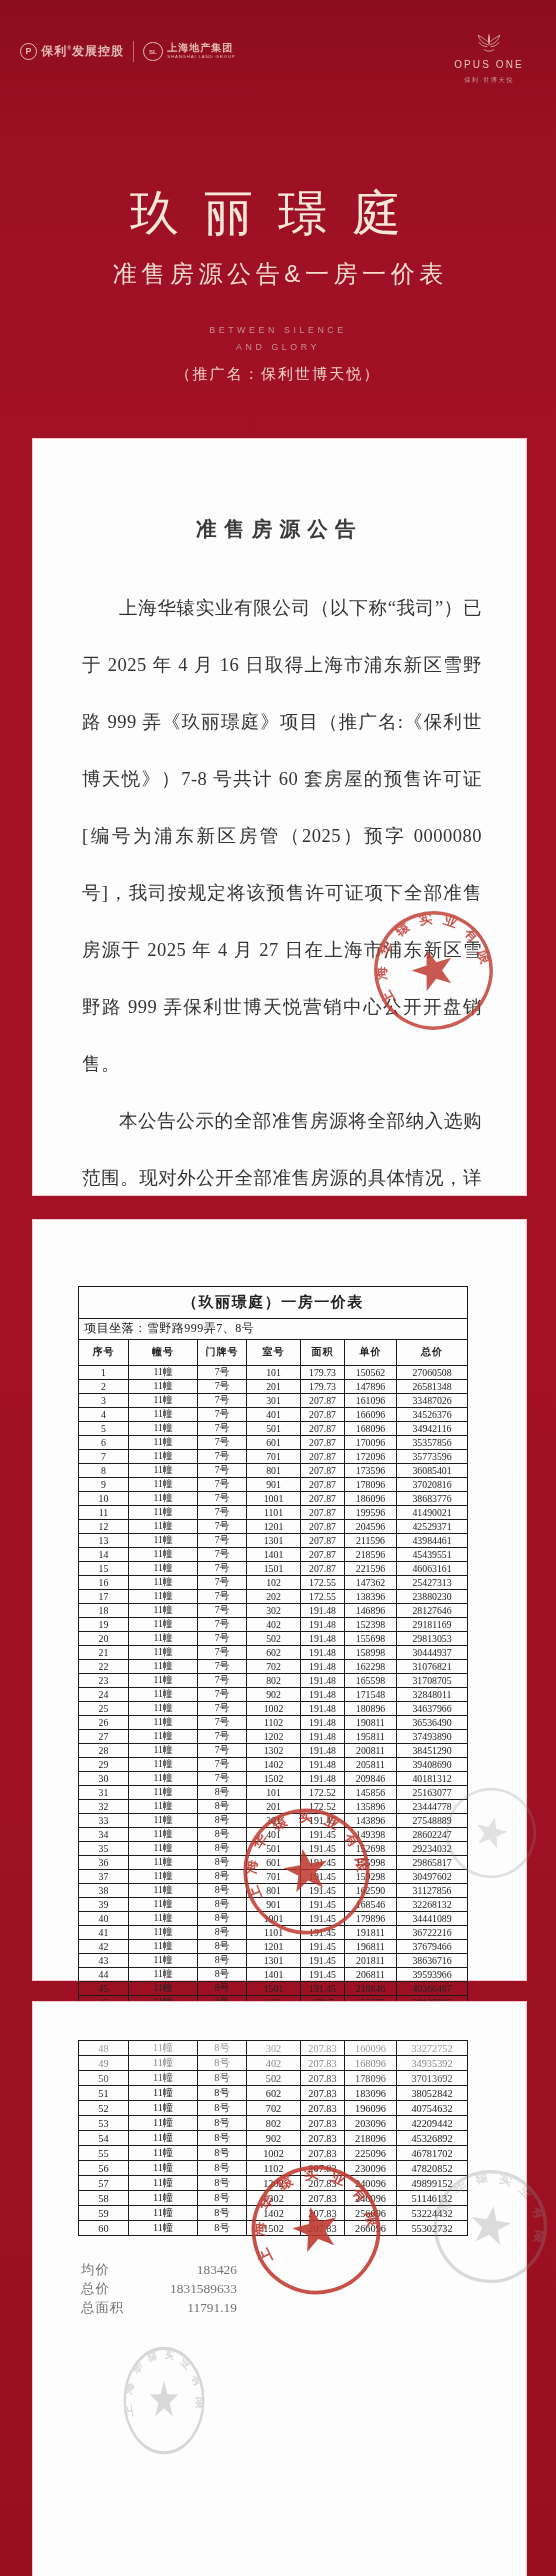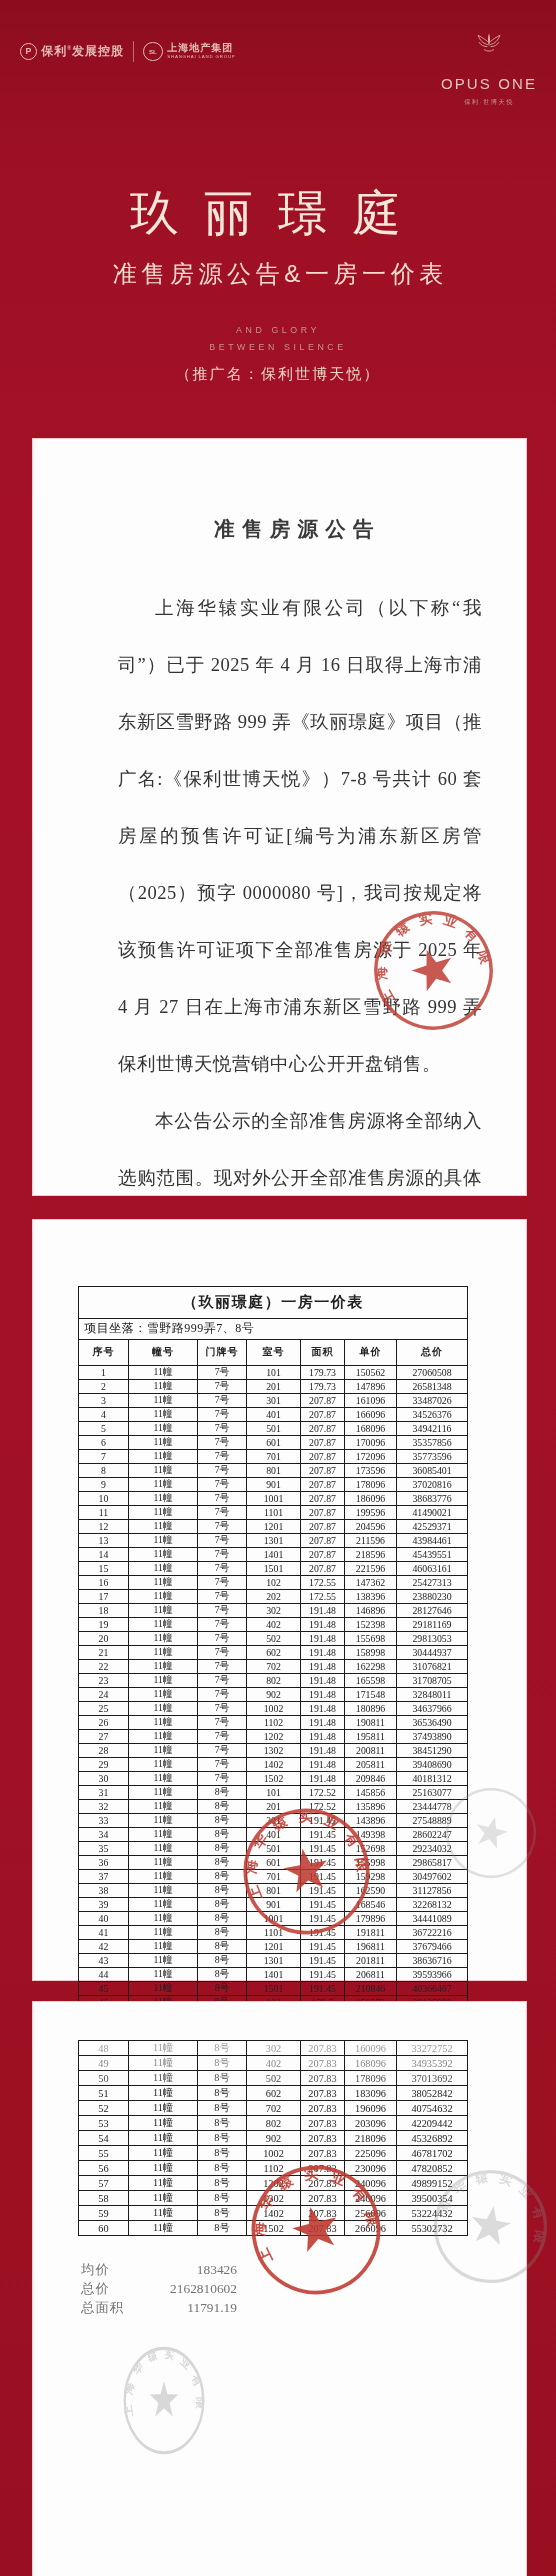--- a/index.html
+++ b/index.html
@@ -15,31 +15,31 @@
   .poly-icon{width:15.5px;height:15.5px;border:1px solid #e2bcb5;border-radius:50%;display:flex;align-items:center;justify-content:center;font-weight:bold;font-size:8.8px;color:#e2bcb5;}
   .poly-text{font-size:12px;font-weight:bold;letter-spacing:1px;}
   .poly-reg{font-size:5.2px;vertical-align:super;}
   .brand-divider{width:0.5px;height:20.6px;background:rgba(230,190,185,.55);}
   .slg-logo{display:flex;align-items:center;gap:4.6px;}
   .slg-icon{width:17.5px;height:17.5px;border:1px solid #e2bcb5;border-radius:50%;display:flex;align-items:center;justify-content:center;font-size:6.2px;font-weight:bold;color:#e2bcb5;}
   .slg-cn{font-size:10px;font-weight:bold;letter-spacing:1px;line-height:12px;}
   .slg-en{font-size:4.4px;letter-spacing:0.8px;line-height:5.7px;}
   .brand-right{position:absolute;right:15.5px;top:31px;width:103px;text-align:center;color:#dcb6ae;}
   .opus-emblem{width:32px;height:23px;margin:0 auto;}
-  .opus-title{margin-top:21px;font-size:15px;letter-spacing:2.1px;color:#e8c6bd;}
+  .opus-title{margin-top:5px;font-size:10px;letter-spacing:2.1px;color:#e8c6bd;}
   .opus-sub{margin-top:6.2px;font-size:6.2px;letter-spacing:1.5px;color:#c9978f;}
   
   .hero{position:absolute;top:189px;left:0;right:0;text-align:center;color:#f6e3d6;}
   .hero-title{font-size:49px;line-height:1;letter-spacing:25px;font-weight:500;color:#f8e7d9;}
   .hero-subtitle{margin-top:19.6px;font-size:24px;letter-spacing:4.6px;padding-left:4.6px;color:#f4ddcf;font-weight:400;}
   .hero-tagline{margin-top:32px;font-size:8.8px;letter-spacing:3.6px;line-height:17px;color:#c4928f;}
   .hero-promo{margin-top:9.3px;font-size:15px;letter-spacing:2.1px;color:#eed3c5;}
   
   .doc{position:absolute;left:32px;width:495px;background:#fdfdfd;border:0.5px solid #f2c9cd;box-sizing:border-box;color:#2f2f2f;font-family:"Liberation Serif","DejaVu Serif",serif;}
-  .doc1{top:438px;height:758px;padding-left:36px;}
+  .doc1{top:438px;height:758px;}
   .doc2{top:1219px;height:762px;}
   .doc3{top:2001px;height:760px;}
   .doc1-title{margin-top:76px;text-align:center;font-size:20.6px;font-weight:bold;letter-spacing:7.2px;color:#3a3a3a;}
   .doc1-body{margin:37px 44px 0 49px;font-size:18.5px;line-height:57px;text-align:justify;letter-spacing:0.5px;color:#333;}
   .doc1-body p{margin:0;text-indent:2em;}
   .doc1-sign{margin:27px 41px 0 0;text-align:right;font-size:18.5px;line-height:60px;color:#333;}
   
   .ptable{border-collapse:collapse;table-layout:fixed;width:389px;margin-left:45px;}
   .doc2 .ptable{margin-top:66px;}
   .doc3 .ptable{margin-top:38px;}
@@ -107,22 +107,22 @@
       </div>
       <div class="opus-title">OPUS ONE</div>
       <div class="opus-sub">保利·世博天悦</div>
     </div>
   </div>
 
   <div class="hero">
     <div class="hero-title">玖丽璟庭</div>
     <div class="hero-subtitle">准售房源公告&amp;一房一价表</div>
     <div class="hero-tagline">
+      <div>BETWEEN SILENCE</div>
       <div>AND GLORY</div>
-      <div>BETWEEN SILENCE</div>
     </div>
     <div class="hero-promo">（推广名：保利世博天悦）</div>
   </div>
 
   <div class="doc doc1">
     <div class="doc1-title">准售房源公告</div>
     <div class="doc1-body">
       <p>上海华辕实业有限公司（以下称“我司”）已于 2025 年 4 月 16 日取得上海市浦东新区雪野路 999 弄《玖丽璟庭》项目（推广名:《保利世博天悦》）7-8 号共计 60 套房屋的预售许可证[编号为浦东新区房管（2025）预字 0000080 号]，我司按规定将该预售许可证项下全部准售房源于 2025 年 4 月 27 日在上海市浦东新区雪野路 999 弄保利世博天悦营销中心公开开盘销售。</p>
       <p>本公告公示的全部准售房源将全部纳入选购范围。现对外公开全部准售房源的具体情况，详见准售房源一房一价表。</p>
     </div>
@@ -748,21 +748,21 @@
             <td>49899152</td>
           </tr>
 
           <tr class="data-row">
             <td>58</td>
             <td>11幢</td>
             <td>8号</td>
             <td>1302</td>
             <td>207.83</td>
             <td>246096</td>
-            <td>39500354</td>
+            <td>51146132</td>
           </tr>
 
           <tr class="data-row">
             <td>59</td>
             <td>11幢</td>
             <td>8号</td>
             <td>1402</td>
             <td>207.83</td>
             <td>256096</td>
             <td>53224432</td>
@@ -779,21 +779,21 @@
           </tr>
         </tbody>
     </table>
     <div class="summary">
       <div class="summary-line">
         <span class="summary-label">均价</span>
         <span class="summary-value">183426</span>
       </div>
       <div class="summary-line">
         <span class="summary-label">总价</span>
-        <span class="summary-value">2162810602</span>
+        <span class="summary-value">1831589633</span>
       </div>
       <div class="summary-line">
         <span class="summary-label">总面积</span>
         <span class="summary-value">11791.19</span>
       </div>
     </div>
   </div>
 
   <svg class="stamp red1" style="left:369px;top:906px;" width="129" height="129" viewBox="-130 -130 260 260">
     <circle class="ring" r="116"></circle>

